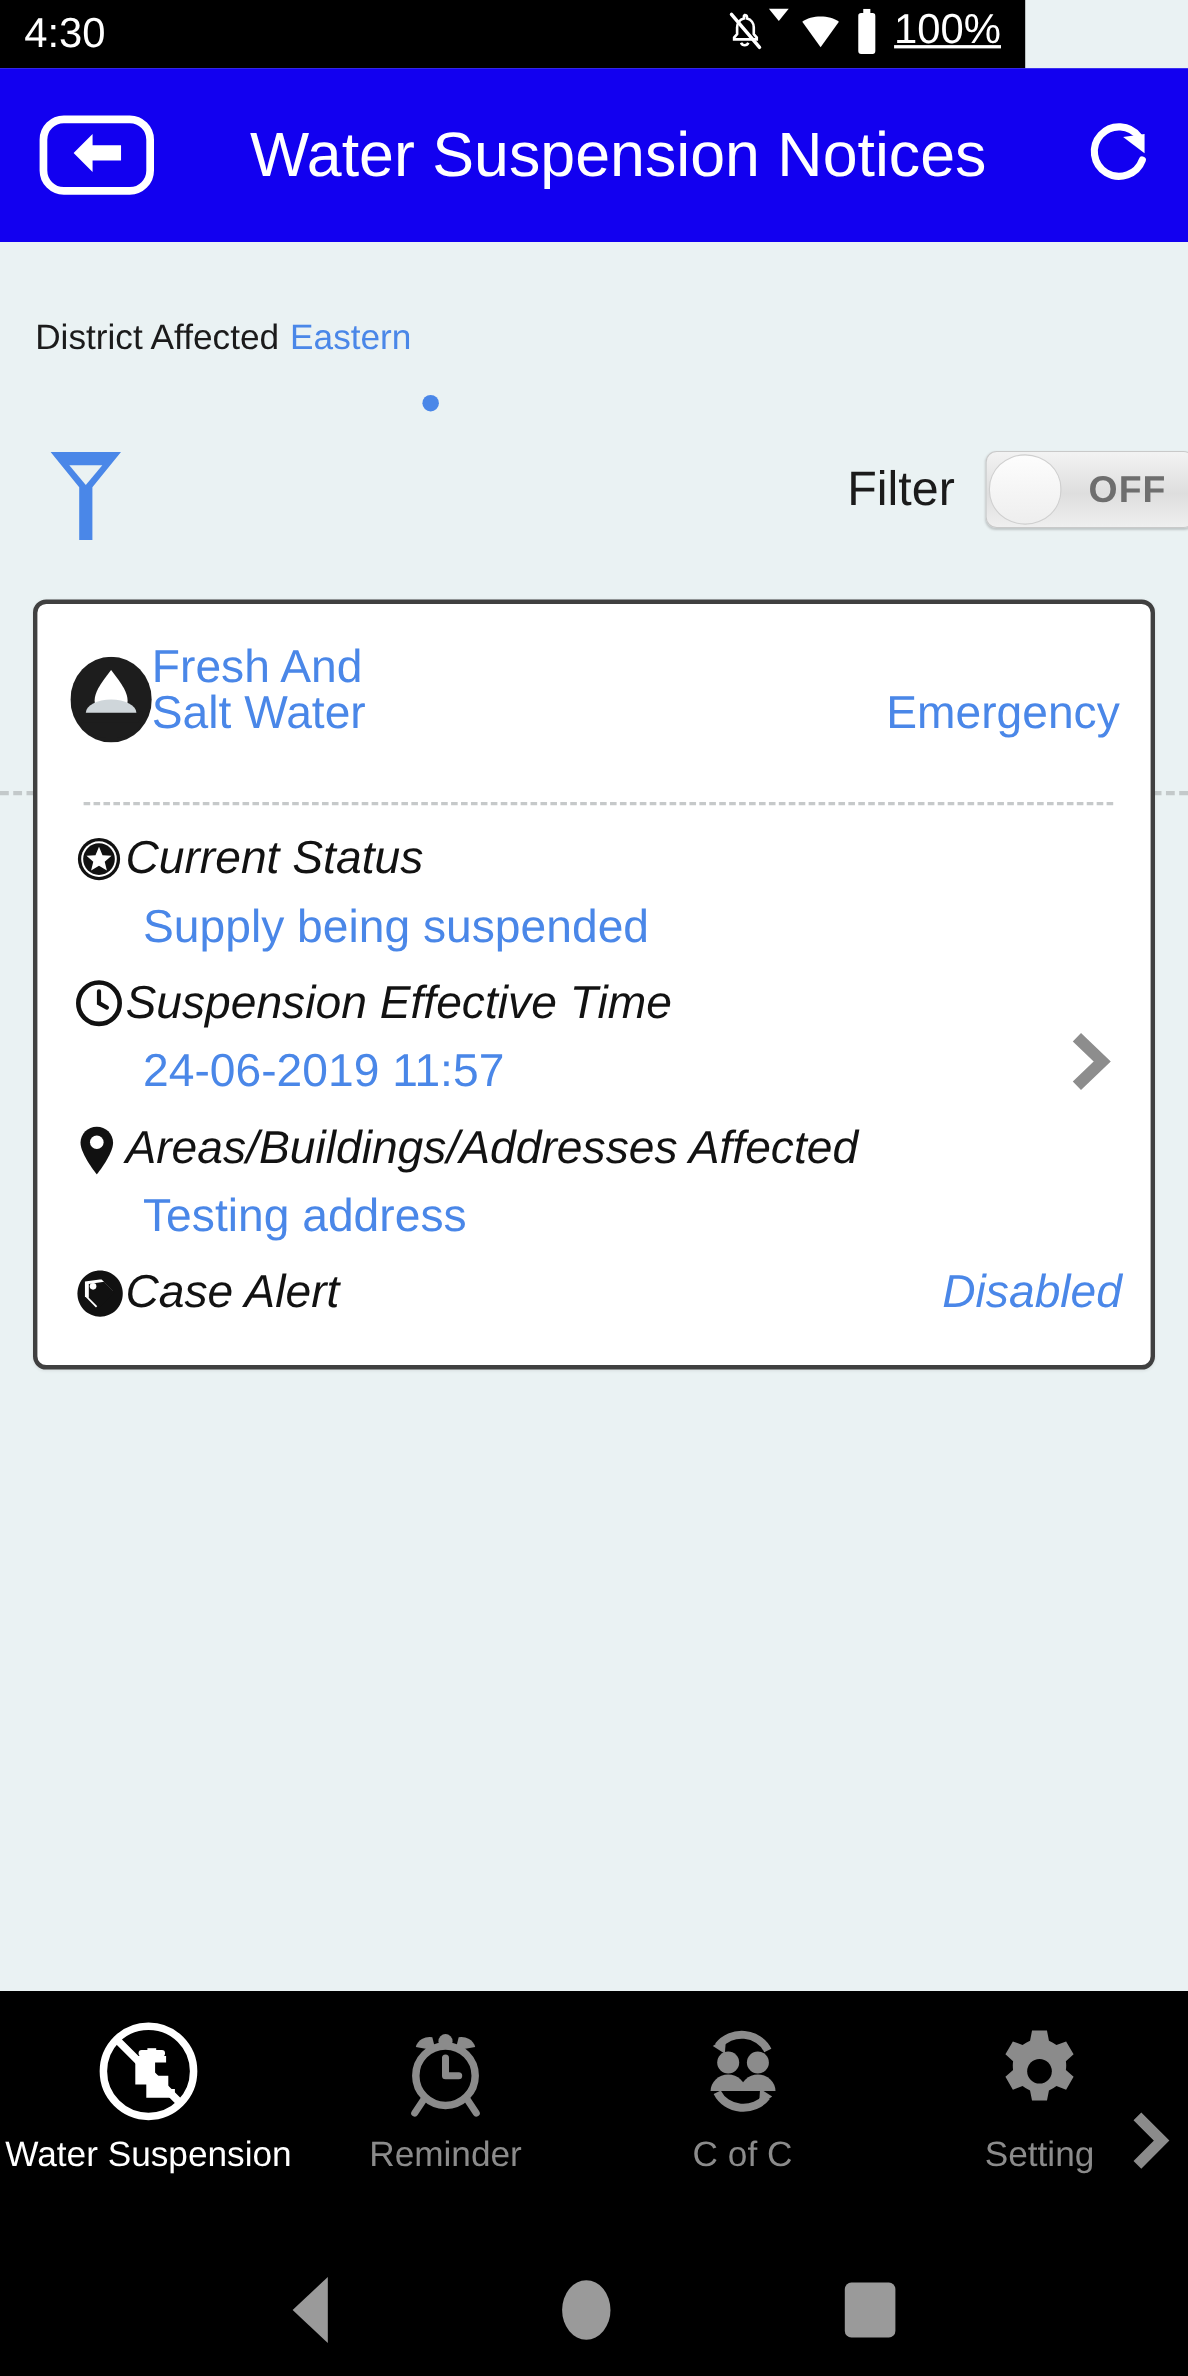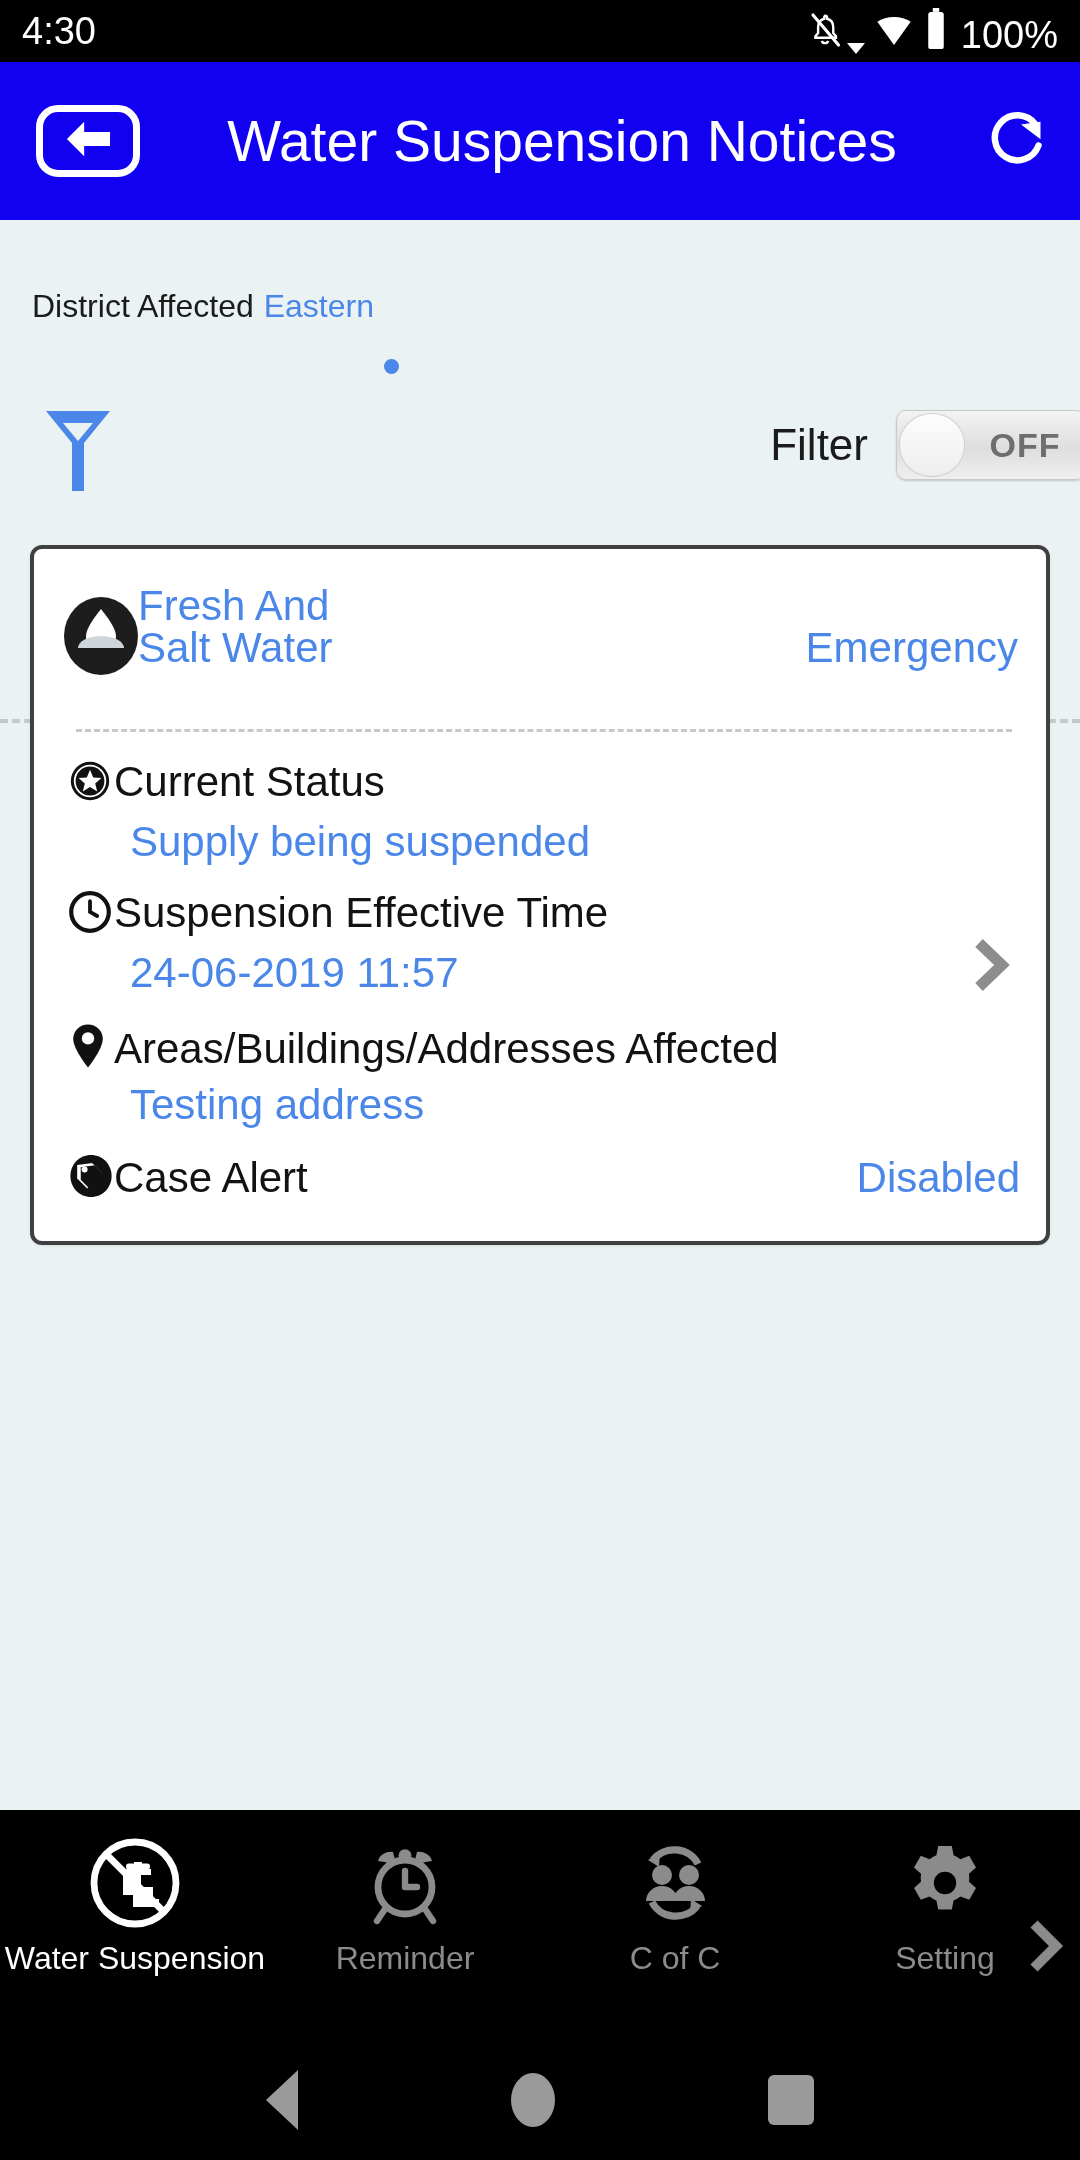--- a/index.html
+++ b/index.html
@@ -15,39 +15,40 @@
     width: 1080px;
     height: 2160px;
     overflow: hidden;
     background: #eaf2f3;
   }
 
   
   .statusbar {
     position: absolute;
     top: 0; left: 0;
-    width: 1080px;
+    width: 932px;
     height: 62px;
     background: #000;
     color: #fff;
     display: flex;
     align-items: center;
     justify-content: space-between;
     padding: 0 22px;
     box-sizing: border-box;
   }
   .status-time {
     font-size: 38px;
     letter-spacing: 0px;
     line-height: 1;
   }
   .status-right {
     display: flex;
-    align-items: flex-end;
+    align-items: flex-start;
     gap: 10px;
+    text-decoration: underline;
   }
   .status-right .pct {
     font-size: 38px;
     line-height: 1;
     margin-left: 4px;
   }
   .tiny-caret {
     width: 0; height: 0;
     border-left: 9px solid transparent;
     border-right: 9px solid transparent;
@@ -252,21 +253,22 @@
     left: 42px;
     width: 936px;
     border-top: 3px dashed #c6c9ca;
   }
 
   .field {
     position: absolute;
     left: 34px;
     right: 26px;
     display: flex;
-    align-items: flex-end;
+    align-items: flex-start;
+    font-style: italic;
   }
   .field .ico {
     width: 46px;
     flex: 0 0 46px;
     display: flex;
     align-items: center;
     justify-content: flex-start;
   }
   .field .lbl {
     font-size: 42px;

